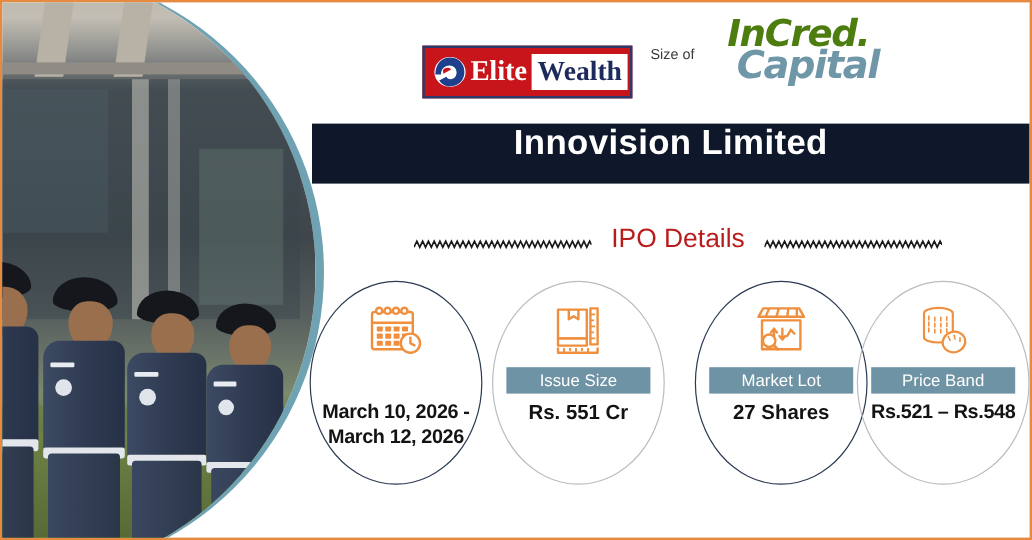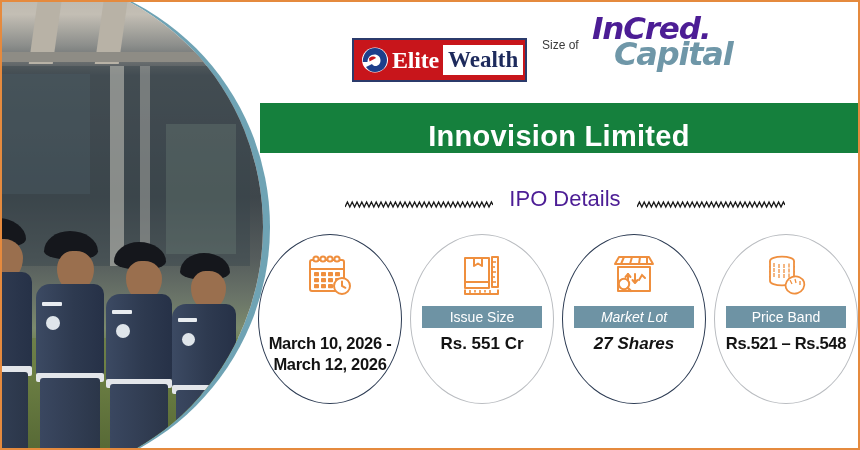--- a/index.html
+++ b/index.html
@@ -166,50 +166,50 @@
   }
   #incred-logo {
     position: absolute;
     left: 322px;
     top: 14px;
     width: 180px;
     text-align: left;
     line-height: 0.82;
   }
   #incred-top {
-    color: #4c1d95;
+    color: #4d7c0f;
     font-size: 31px;
     font-weight: bold;
     font-style: italic;
     letter-spacing: -1.2px;
     font-family: "DejaVu Sans", sans-serif;
     display: block;
-    margin-left: 0;
+    margin-left: 14px;
   }
   #incred-bottom {
     color: #6f97a8;
     font-size: 32px;
     font-weight: bold;
     font-style: italic;
     letter-spacing: -1.2px;
     font-family: "DejaVu Sans", sans-serif;
     display: block;
     margin-left: 22px;
   }
 
   
   #title-banner {
     position: absolute;
     left: 258px;
     top: 101px;
     width: 598px;
     height: 50px;
-    background: #15803d;
+    background: #0f172a;
     display: flex;
-    align-items: flex-end;
+    align-items: flex-start;
     justify-content: center;
   }
   #title-text {
     color: #ffffff;
     font-size: 29px;
     font-weight: bold;
     letter-spacing: 0.3px;
     font-family: "Liberation Sans", sans-serif;
   }
 
@@ -225,21 +225,21 @@
     justify-content: center;
     gap: 16px;
   }
   .zigzag {
     width: 148px;
     height: 9px;
     flex: 0 0 148px;
   }
   #ipo-heading-label {
     font-size: 22px;
-    color: #4c1d95;
+    color: #b91c1c;
     font-family: "Liberation Sans", sans-serif;
     white-space: nowrap;
   }
 
   
   #cards {
     position: absolute;
     left: 252px;
     top: 232px;
     width: 608px;
@@ -491,21 +491,21 @@
             <line x1="20" y1="37" x2="20" y2="40.5"></line>
             <line x1="25" y1="37" x2="25" y2="39.5"></line>
             <line x1="30" y1="37" x2="30" y2="40.5"></line>
           </g>
         </svg>
       </div>
       <div class="card-label">Issue Size</div>
       <div class="card-value">Rs. 551 Cr</div>
     </div>
 
-    <div class="card" style="left:304px;font-style:italic;">
+    <div class="card" style="left:321px;">
       <div class="card-arc"></div>
       <div class="card-icon">
         <svg width="46" height="44" viewBox="0 0 46 44" aria-hidden="true">
           <g fill="none" stroke="#ef8f3e" stroke-width="2" stroke-linejoin="round">
             <path d="M4 11 L8 4 L38 4 L42 11 Z"></path>
             <line x1="13" y1="4" x2="10" y2="11"></line>
             <line x1="21" y1="4" x2="19" y2="11"></line>
             <line x1="29" y1="4" x2="28" y2="11"></line>
             <line x1="36" y1="4" x2="36" y2="11"></line>
             <rect x="7" y="14" width="32" height="24"></rect>

